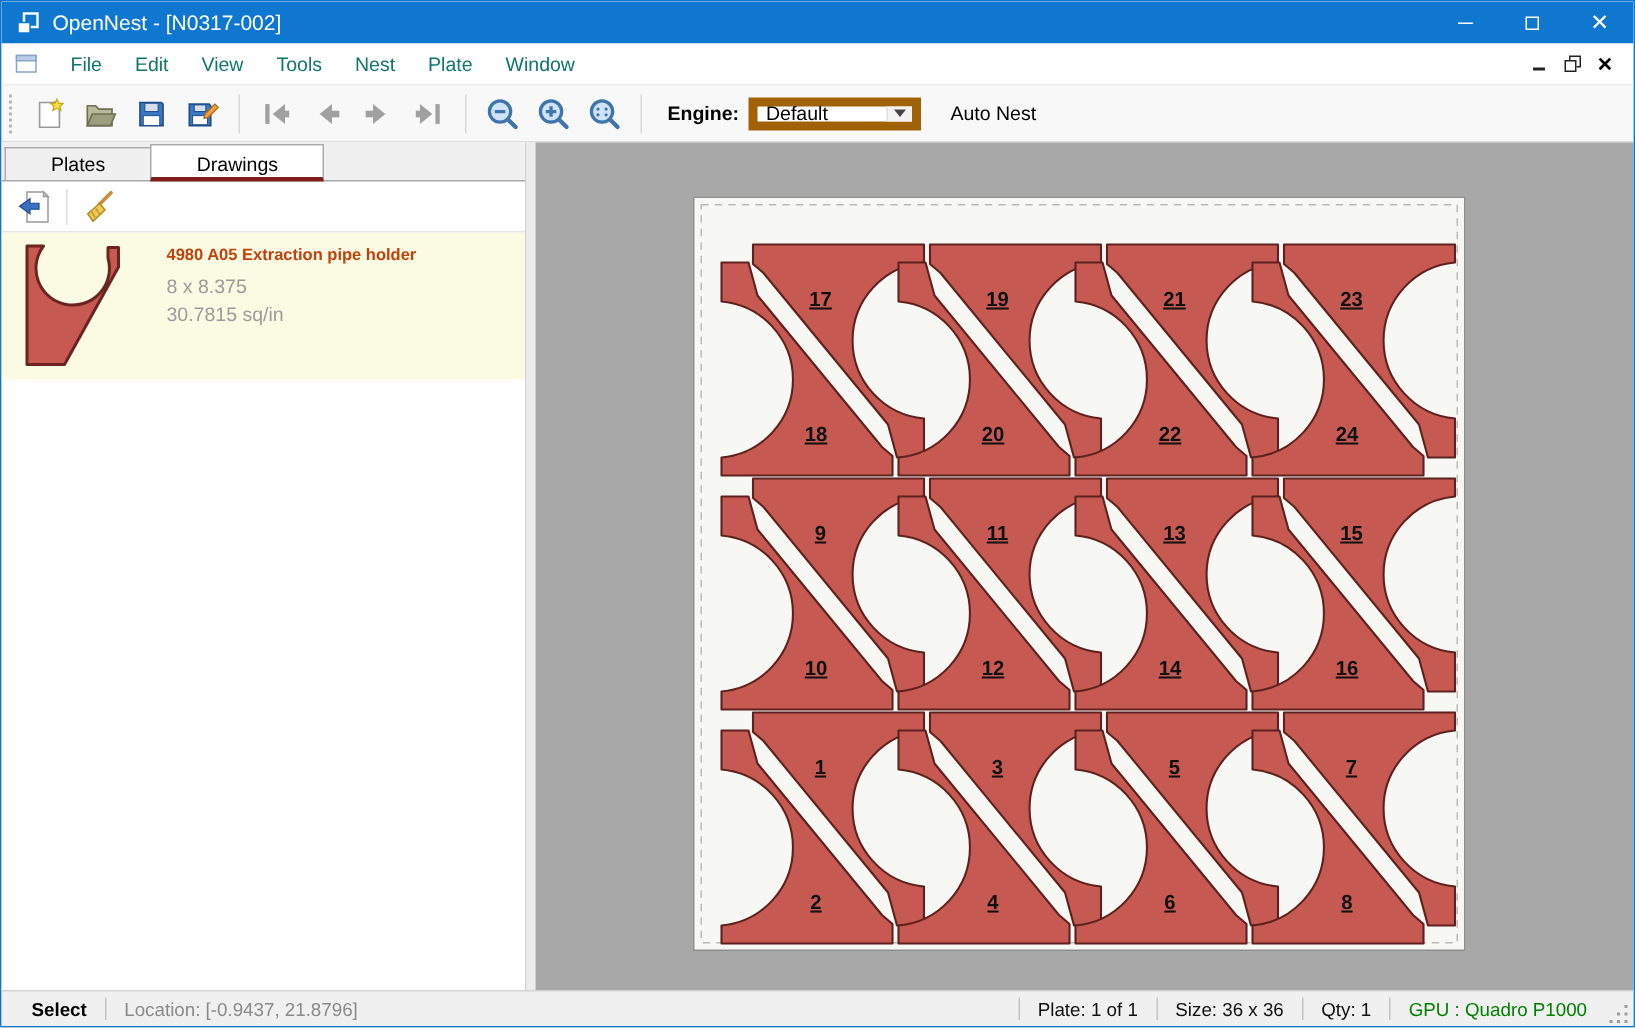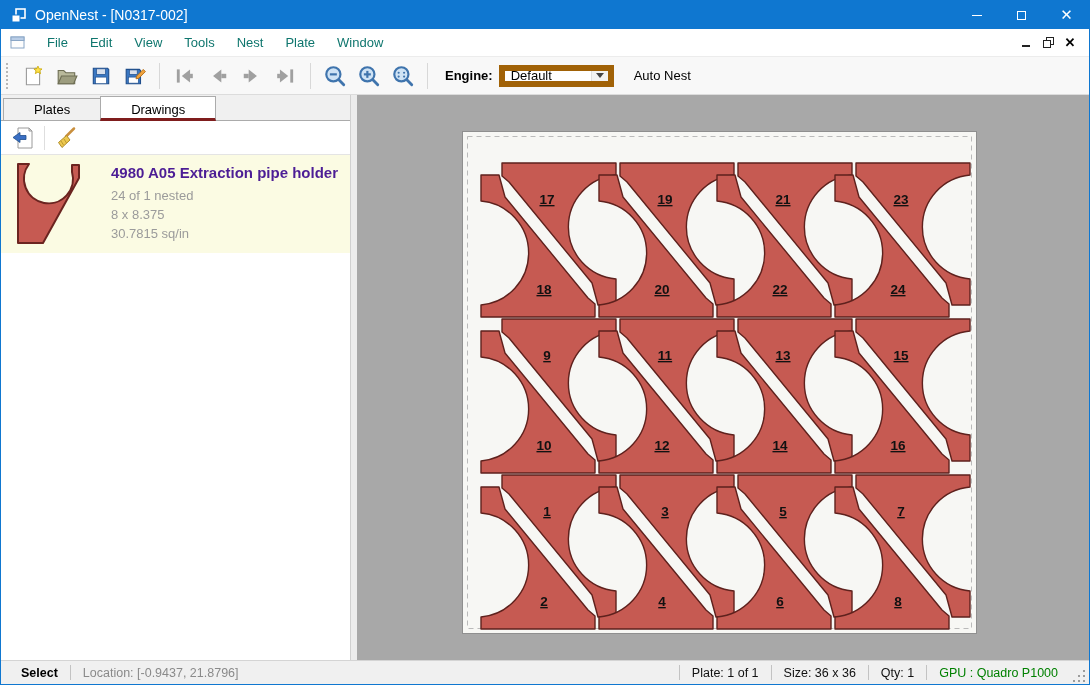--- a/index.html
+++ b/index.html
@@ -47,21 +47,21 @@
   .tab { font-size:13px; padding:4px 30px 4px 30px; border:1px solid #ababab; border-bottom:none; background:#f0f0f0; margin-right:-1px; position:relative; cursor:default; }
   .tab.inactive { height:22px; padding-top:3px; }
   .tab.active { background:#fff; height:25px; padding-top:5px; z-index:2; margin-bottom:-1px; border-bottom:3px solid #7f1d1d; }
   .paneltoolbar { height:34px; display:flex; align-items:center; padding-left:6px; border-bottom:1px solid #e4e4e4; }
   .pbtn { width:32px; height:28px; display:flex; align-items:center; justify-content:center; border-radius:2px; }
   .psep { width:1px; height:24px; background:#dedede; margin:0 5px; }
   .drawing-list { flex:1; overflow:hidden; }
   .list-item { background:#fbfbe3; display:flex; padding:7px 8px 7px 12px; cursor:default; }
   .thumbwrap { width:84px; display:flex; align-items:center; justify-content:center; }
   .item-text { margin-left:14px; padding-top:2px; }
-  .item-title { font-size:15px; font-weight:bold; color:#4c1d95; margin-bottom:5px; }
+  .item-title { font-size:11px; font-weight:bold; color:#c2410c; margin-bottom:5px; }
   .item-meta { font-size:13px; color:#9b9b9b; line-height:19px; }
 
   .splitter { width:6px; background:#ececec; cursor:ew-resize; }
   .canvas { flex:1; background:#a8a8a8; position:relative; overflow:hidden; }
   .plate-pos { position:absolute; left:105px; top:36px; }
 
   
   .statusbar { height:24px; background:#f0f0f0; border-top:1px solid #d4d4d4; display:flex; align-items:center; font-size:12.5px; flex:0 0 auto; }
   .st-mode { font-weight:bold; padding:0 12px 0 20px; }
   .st-sep { width:1px; height:15px; background:#c3c3c3; }
@@ -259,21 +259,20 @@
       </div>
       <div class="drawing-list">
         <div class="list-item">
           <div class="thumbwrap">
             <svg width="78" height="84" viewBox="0 0 78 84">
               <path d="M2 2 L13 2 A24.5 24.5 0 1 0 56 10 L56 3 L63 3 L63 16 L27 81 L2 81 Z" fill="#c65a52" stroke="#6b2420" stroke-width="2" stroke-linejoin="round"></path>
             </svg>
           </div>
           <div class="item-text">
             <div class="item-title">4980 A05 Extraction pipe holder</div>
-            <div class="item-meta">24 of 1 nested</div>
             <div class="item-meta">8 x 8.375</div>
             <div class="item-meta">30.7815 sq/in</div>
           </div>
         </div>
       </div>
     </div>
 
     <div class="splitter"></div>
 
     <div class="canvas">

